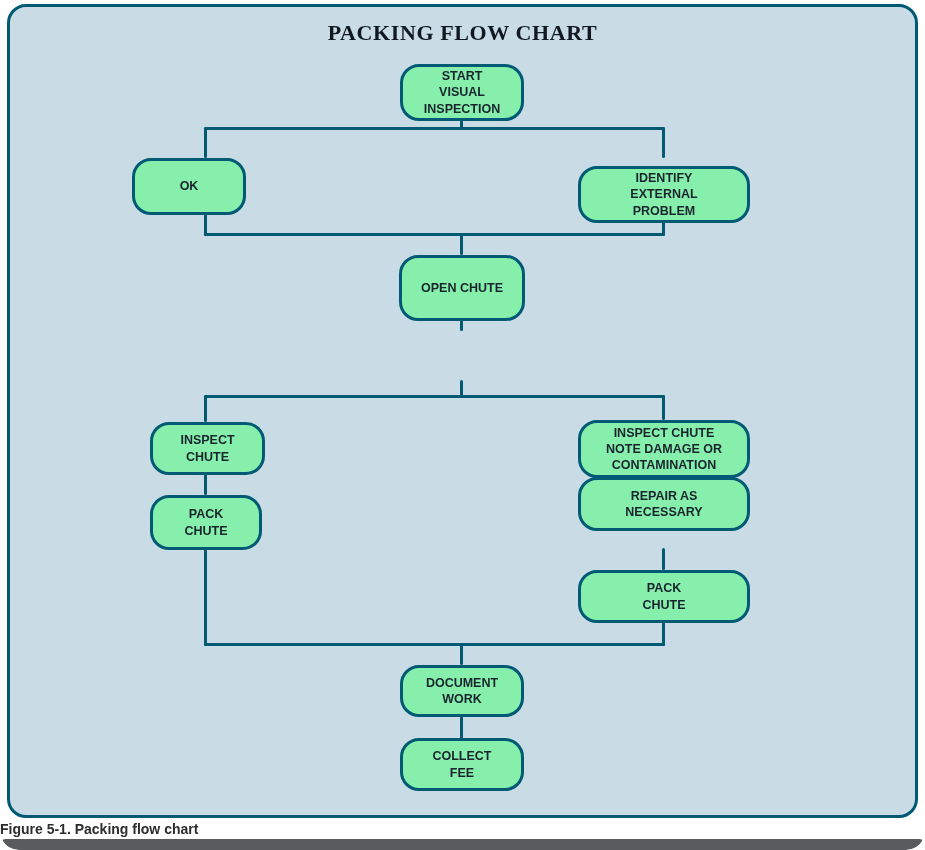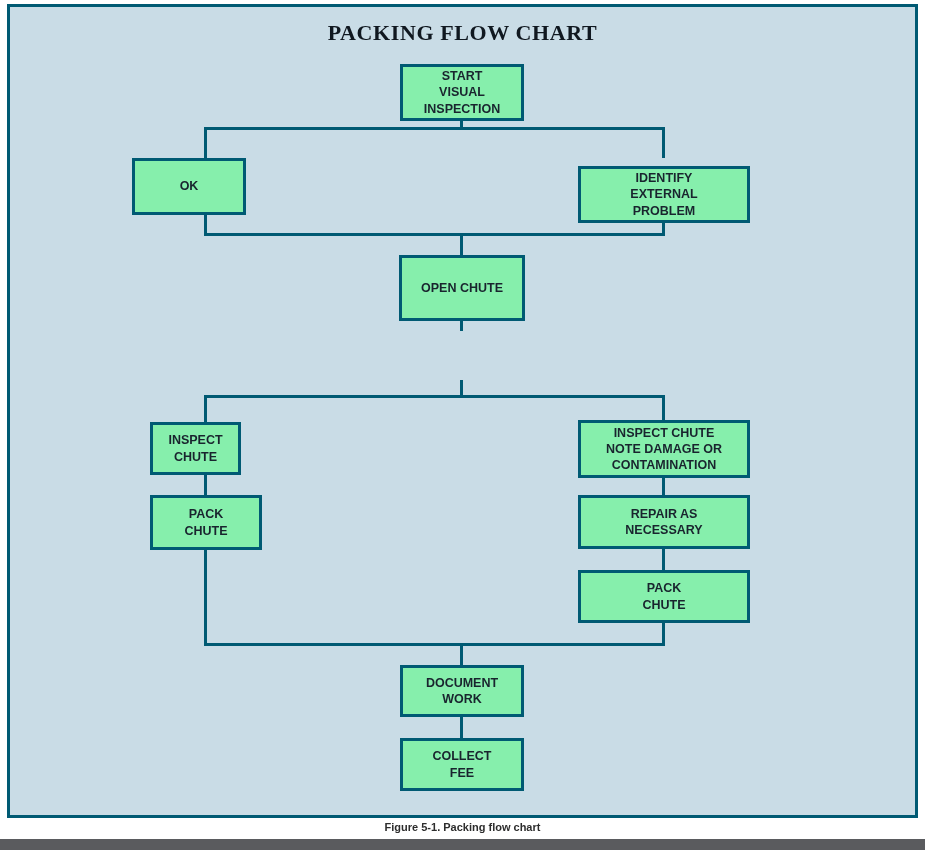--- a/index.html
+++ b/index.html
@@ -1,15 +1,15 @@
 <!DOCTYPE html>
 <html><head>
 <meta charset="utf-8">
 <style>
-  * { margin:0; padding:0; box-sizing:border-box; }
+  * { margin:0; padding:0; box-sizing:border-box;border-radius:19px; }
   html,body { background:#ffffff; }
   #screen {
     position:relative; width:925px; height:850px;
     background:#ffffff; overflow:hidden;
     font-family:"Liberation Sans", sans-serif;
     --background:#c9dce6; --line:#005a73; --box-text:#19242e;
     --title-text:#101820; --footer:#5a5b5e;
   }
   .panel {
     position:absolute; left:7px; top:4px; width:911px; height:814px;
@@ -23,21 +23,21 @@
   }
   .node {
     position:absolute; background:#86efac; border:3px solid var(--line);
     display:flex; align-items:center; justify-content:center;
     text-align:center; font-weight:bold; font-size:12.5px; line-height:1.3;
     color:var(--box-text); white-space:pre-line;
   }
   .ln { position:absolute; background:var(--line); }
   .caption {
     position:absolute; left:0; top:821px; width:100%;
-    text-align:center; font-weight:bold; font-size:11px; color:#2d2d2d;
+    font-weight:bold; font-size:14px; color:#2d2d2d;
   }
   .footer-bar {
     position:absolute; left:0; top:839px; width:925px; height:11px;
     background:var(--footer);
   }
 </style>
 </head>
 <body>
 
 <div id="screen" style="--background: #c9dce6; --line: #005a73; --box-text: #19242e; --title-text: #101820; --footer: #5a5b5e;">
@@ -74,31 +74,31 @@
 
   <div class="node" style="left:132px; top:158px; width:114px; height:57px;">OK</div>
 
   <div class="node" style="left:578px; top:166px; width:172px; height:57px;">IDENTIFY
 EXTERNAL
 PROBLEM</div>
 
   <div class="node" style="left:399px; top:255px; width:126px; height:66px;">OPEN CHUTE</div>
 
 
-  <div class="node" style="left:150px; top:422px; width:91px; height:53px;">INSPECT
+  <div class="node" style="left:150px; top:422px; width:115px; height:53px;">INSPECT
 CHUTE</div>
 
   <div class="node" style="left:150px; top:495px; width:112px; height:55px;">PACK
 CHUTE</div>
 
   <div class="node" style="left:578px; top:420px; width:172px; height:58px;">INSPECT CHUTE
 NOTE DAMAGE OR
 CONTAMINATION</div>
 
-  <div class="node" style="left:578px; top:495px; width:172px; height:54px;">REPAIR AS
+  <div class="node" style="left:578px; top:477px; width:172px; height:54px;">REPAIR AS
 NECESSARY</div>
 
   <div class="node" style="left:578px; top:570px; width:172px; height:53px;">PACK
 CHUTE</div>
 
   <div class="node" style="left:400px; top:665px; width:124px; height:52px;">DOCUMENT
 WORK</div>
 
   <div class="node" style="left:400px; top:738px; width:124px; height:53px;">COLLECT
 FEE</div>

